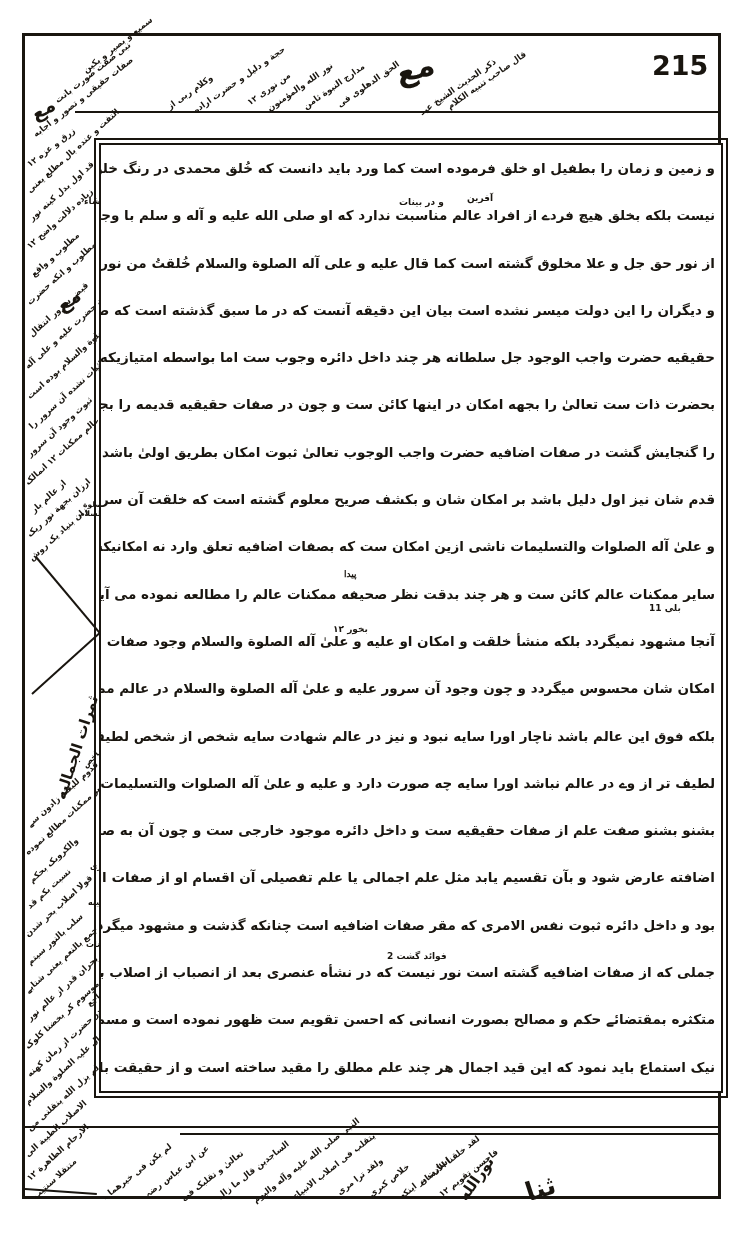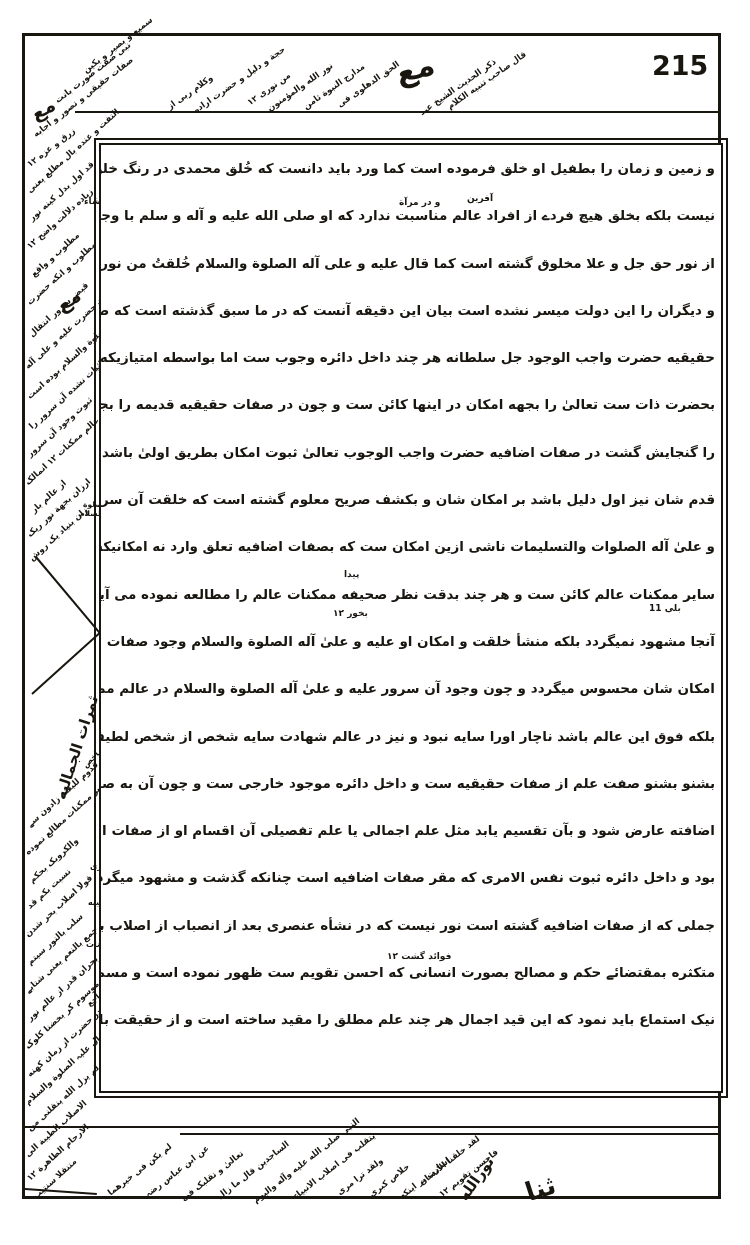--- a/index.html
+++ b/index.html
@@ -112,33 +112,34 @@
     <div class="tline">و دیگران را این دولت میسر نشده است بیان این دقیقه آنست که در ما سبق گذشته است که صفات ثمانیه</div>
     <div class="tline">حقیقیه حضرت واجب الوجود جل سلطانه هر چند داخل دائره وجوب ست اما بواسطه امتیازیکه اینها را</div>
     <div class="tline">بحضرت ذات ست تعالیٰ را بجهه امکان در اینها کائن ست و چون در صفات حقیقیه قدیمه را بجهه امکان</div>
     <div class="tline">را گنجایش گشت در صفات اضافیه حضرت واجب الوجوب تعالیٰ ثبوت امکان بطریق اولیٰ باشد و عدم</div>
     <div class="tline">قدم شان نیز اول دلیل باشد بر امکان شان و بکشف صریح معلوم گشته است که خلقت آن سرور علیه</div>
     <div class="tline">و علیٰ آله الصلوات والتسلیمات ناشی ازین امکان ست که بصفات اضافیه تعلق وارد نه امکانیکه در</div>
     <div class="tline">سایر ممکنات عالم کائن ست و هر چند بدقت نظر صحیفه ممکنات عالم را مطالعه نموده می آید وجود آن سرور</div>
     <div class="tline">آنجا مشهود نمیگردد بلکه منشأ خلقت و امکان او علیه و علیٰ آله الصلوة والسلام وجود صفات اضافیه و</div>
     <div class="tline">امکان شان محسوس میگردد و چون وجود آن سرور علیه و علیٰ آله الصلوة والسلام در عالم ممکنات نباشد</div>
     <div class="tline">بلکه فوق این عالم باشد ناچار اورا سایه نبود و نیز در عالم شهادت سایه شخص از شخص لطیف ترست و چون</div>
+    <div class="tline">لطیف تر از وے در عالم نباشد اورا سایه چه صورت دارد و علیه و علیٰ آله الصلوات والتسلیمات</div>
     <div class="tline">بشنو بشنو صفت علم از صفات حقیقیه ست و داخل دائره موجود خارجی ست و چون آن به صفت را</div>
     <div class="tline">اضافته عارض شود و بآن تقسیم یابد مثل علم اجمالی یا علم تفصیلی آن اقسام او از صفات اضافیه خواهند</div>
     <div class="tline">بود و داخل دائره ثبوت نفس الامری که مقر صفات اضافیه است چنانکه گذشت و مشهود میگردد که علم</div>
     <div class="tline">جملی که از صفات اضافیه گشته است نور نیست که در نشأه عنصری بعد از انصباب از اصلاب بارحام</div>
     <div class="tline">متکثره بمقتضائے حکم و مصالح بصورت انسانی که احسن تقویم ست ظهور نموده است و مسمی بمحمد و احمد شد</div>
     <div class="tline">نیک استماع باید نمود که این قید اجمال هر چند علم مطلق را مقید ساخته است و از حقیقت باضافت آورده</div>
 
     <span class="il" style="left:366px;top:48px;">آفرین</span>
-    <span class="il" style="left:298px;top:52px;">و در مرآة</span>
-    <span class="il" style="left:243px;top:424px;">پیدا</span>
-    <span class="il" style="left:232px;top:463px;">بخور ۱۲</span>
+    <span class="il" style="left:298px;top:52px;">و در بینات</span>
+    <span class="il" style="left:243px;top:424px;font-family:Liberation Serif, serif;">پیدا</span>
+    <span class="il" style="left:232px;top:479px;">بخور ۱۲</span>
     <span class="il" style="left:548px;top:458px;">بلی 11</span>
-    <span class="il" style="left:286px;top:806px;">فوائد گشت ۱۲</span>
+    <span class="il" style="left:286px;top:806px;">فوائد گشت 2</span>
   </div>
 
   <span class="n rot38" style="left:104px;top:1192px;">لم یکن فی خیرهما ـ</span>
   <span class="n rot38" style="left:146px;top:1190px;">عن ابن عباس رضہ</span>
   <span class="n rot38" style="left:182px;top:1194px;">تعالیٰ و تقلبک فی</span>
   <span class="n rot38" style="left:218px;top:1192px;">الساجدین قال ما زال</span>
   <span class="n rot38" style="left:254px;top:1196px;">النبی صلی الله علیه وآله والیوم</span>
   <span class="n rot38" style="left:294px;top:1192px;">یتقلب فی اصلاب الانبیاء</span>
   <span class="n rot38" style="left:338px;top:1188px;">ولقد ترا مری</span>
   <span class="n rot38" style="left:370px;top:1190px;">خلاص کبری</span>

